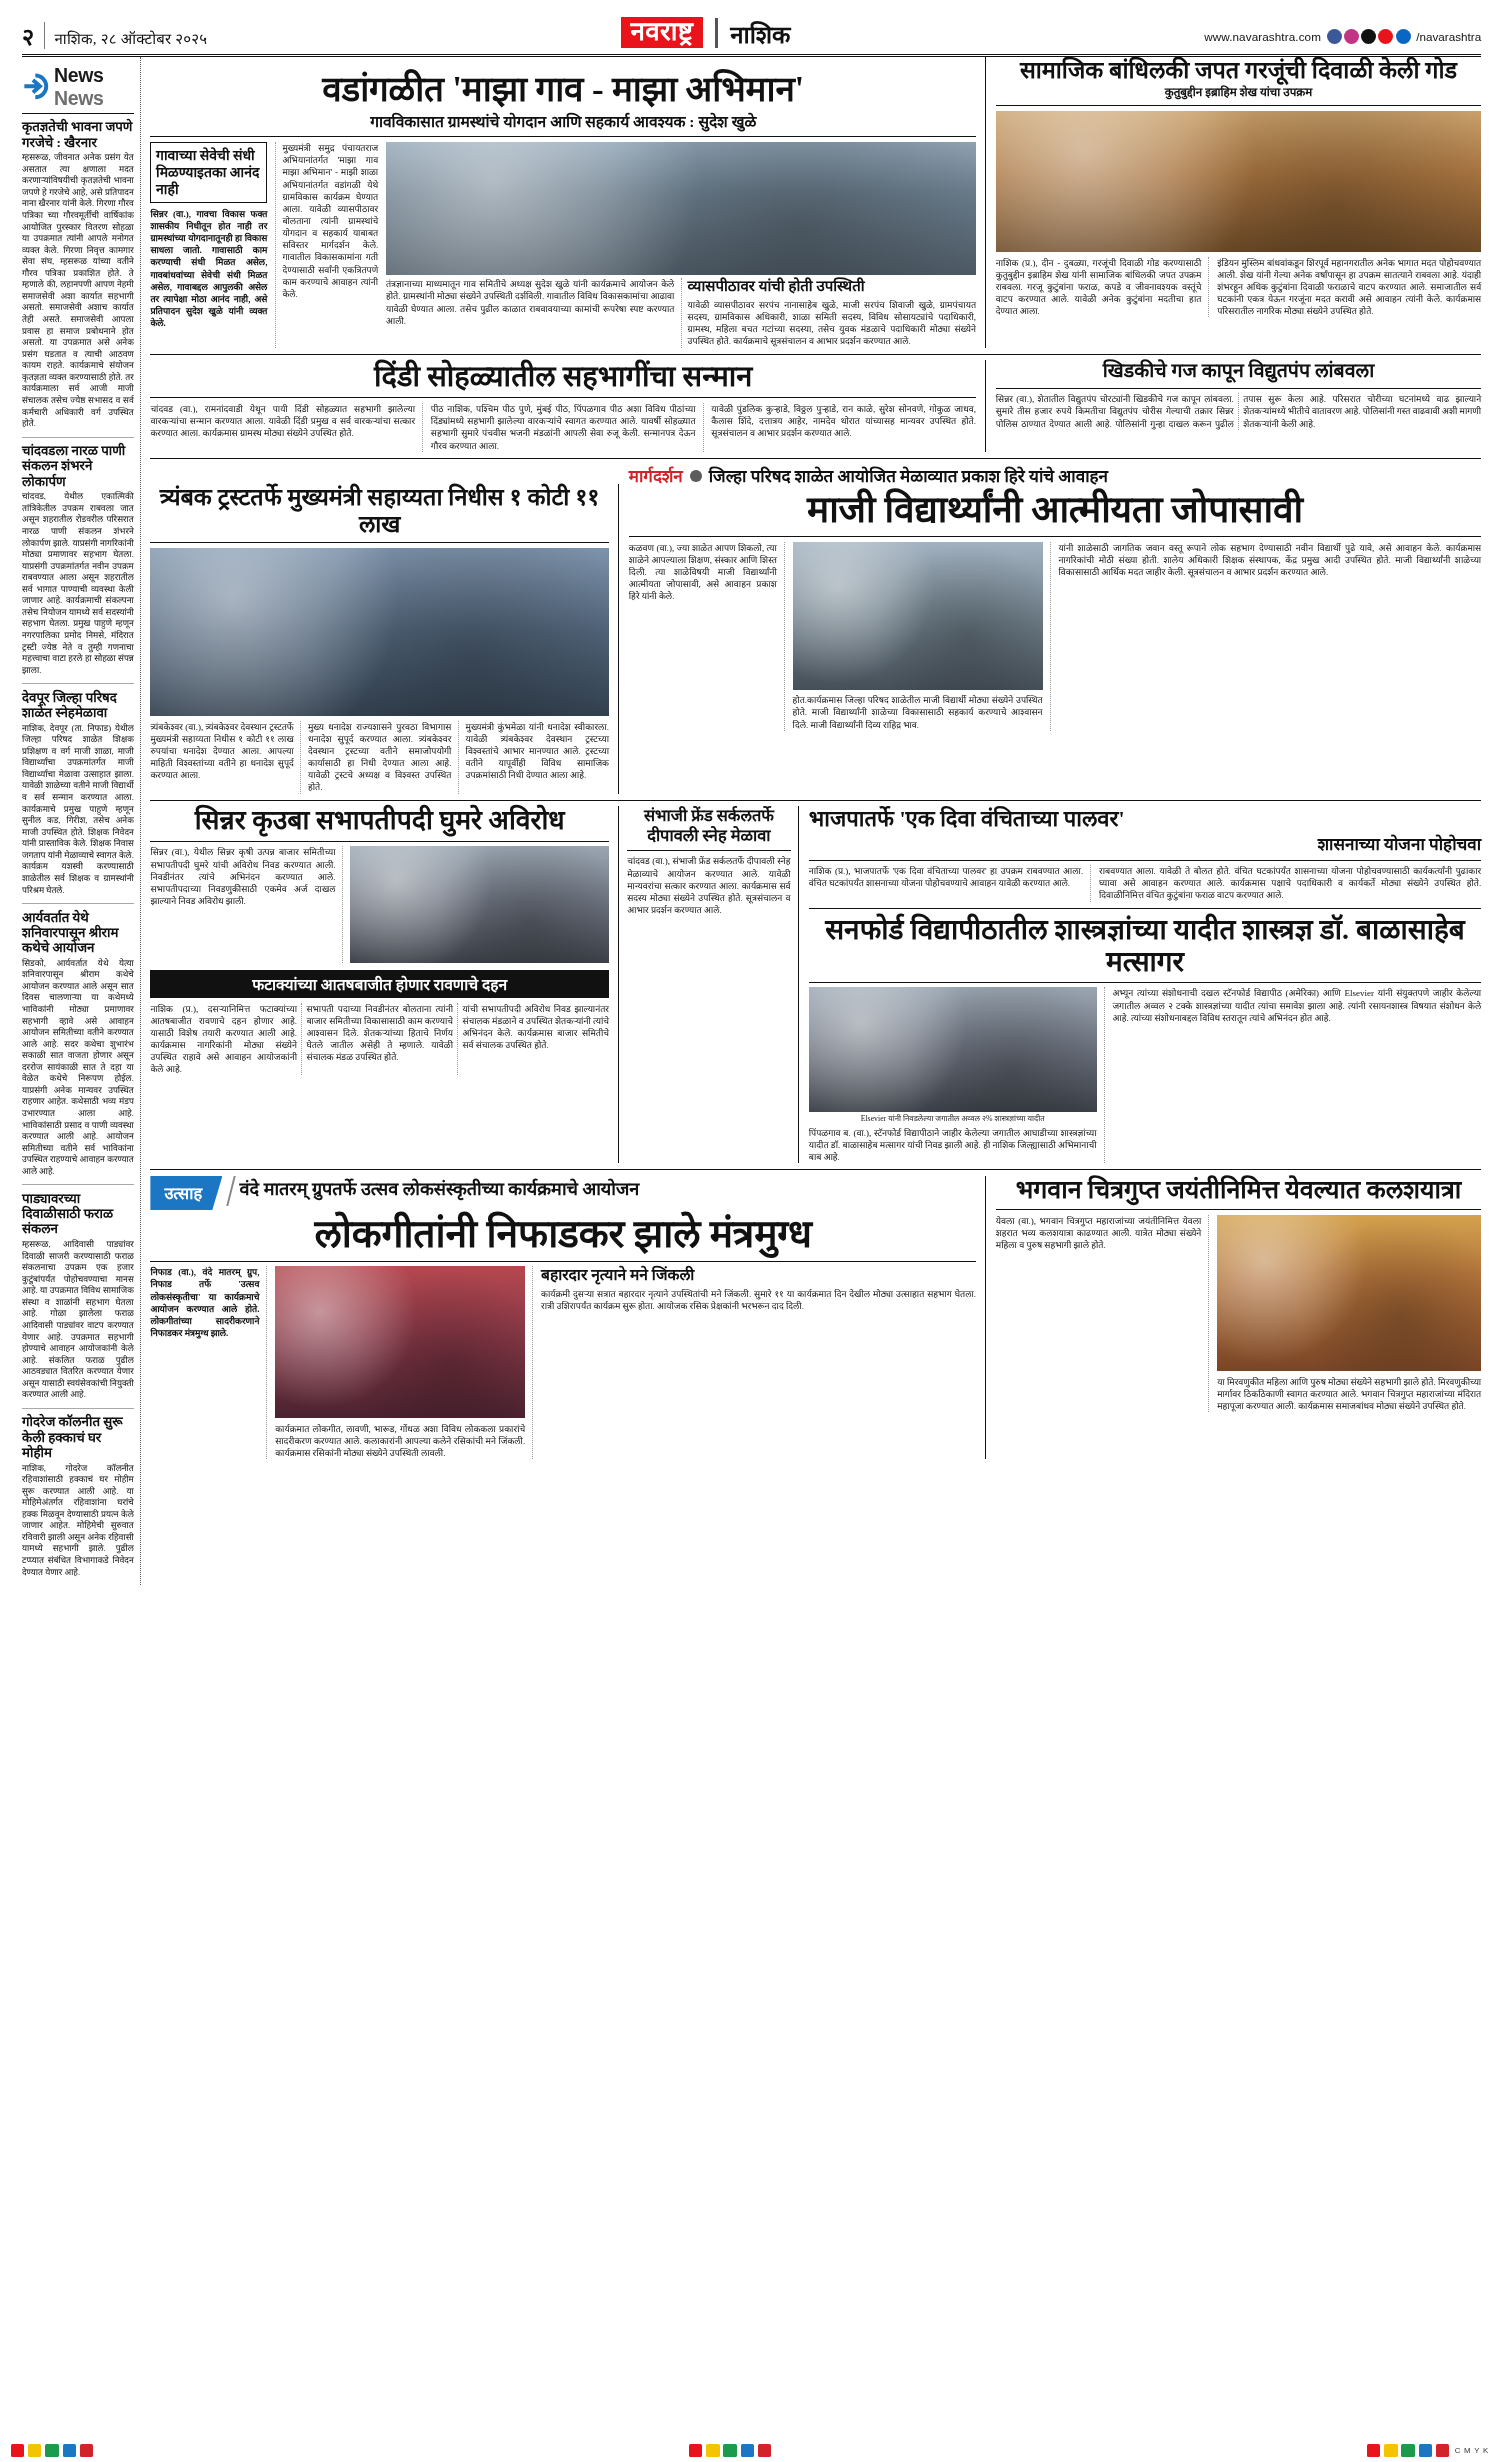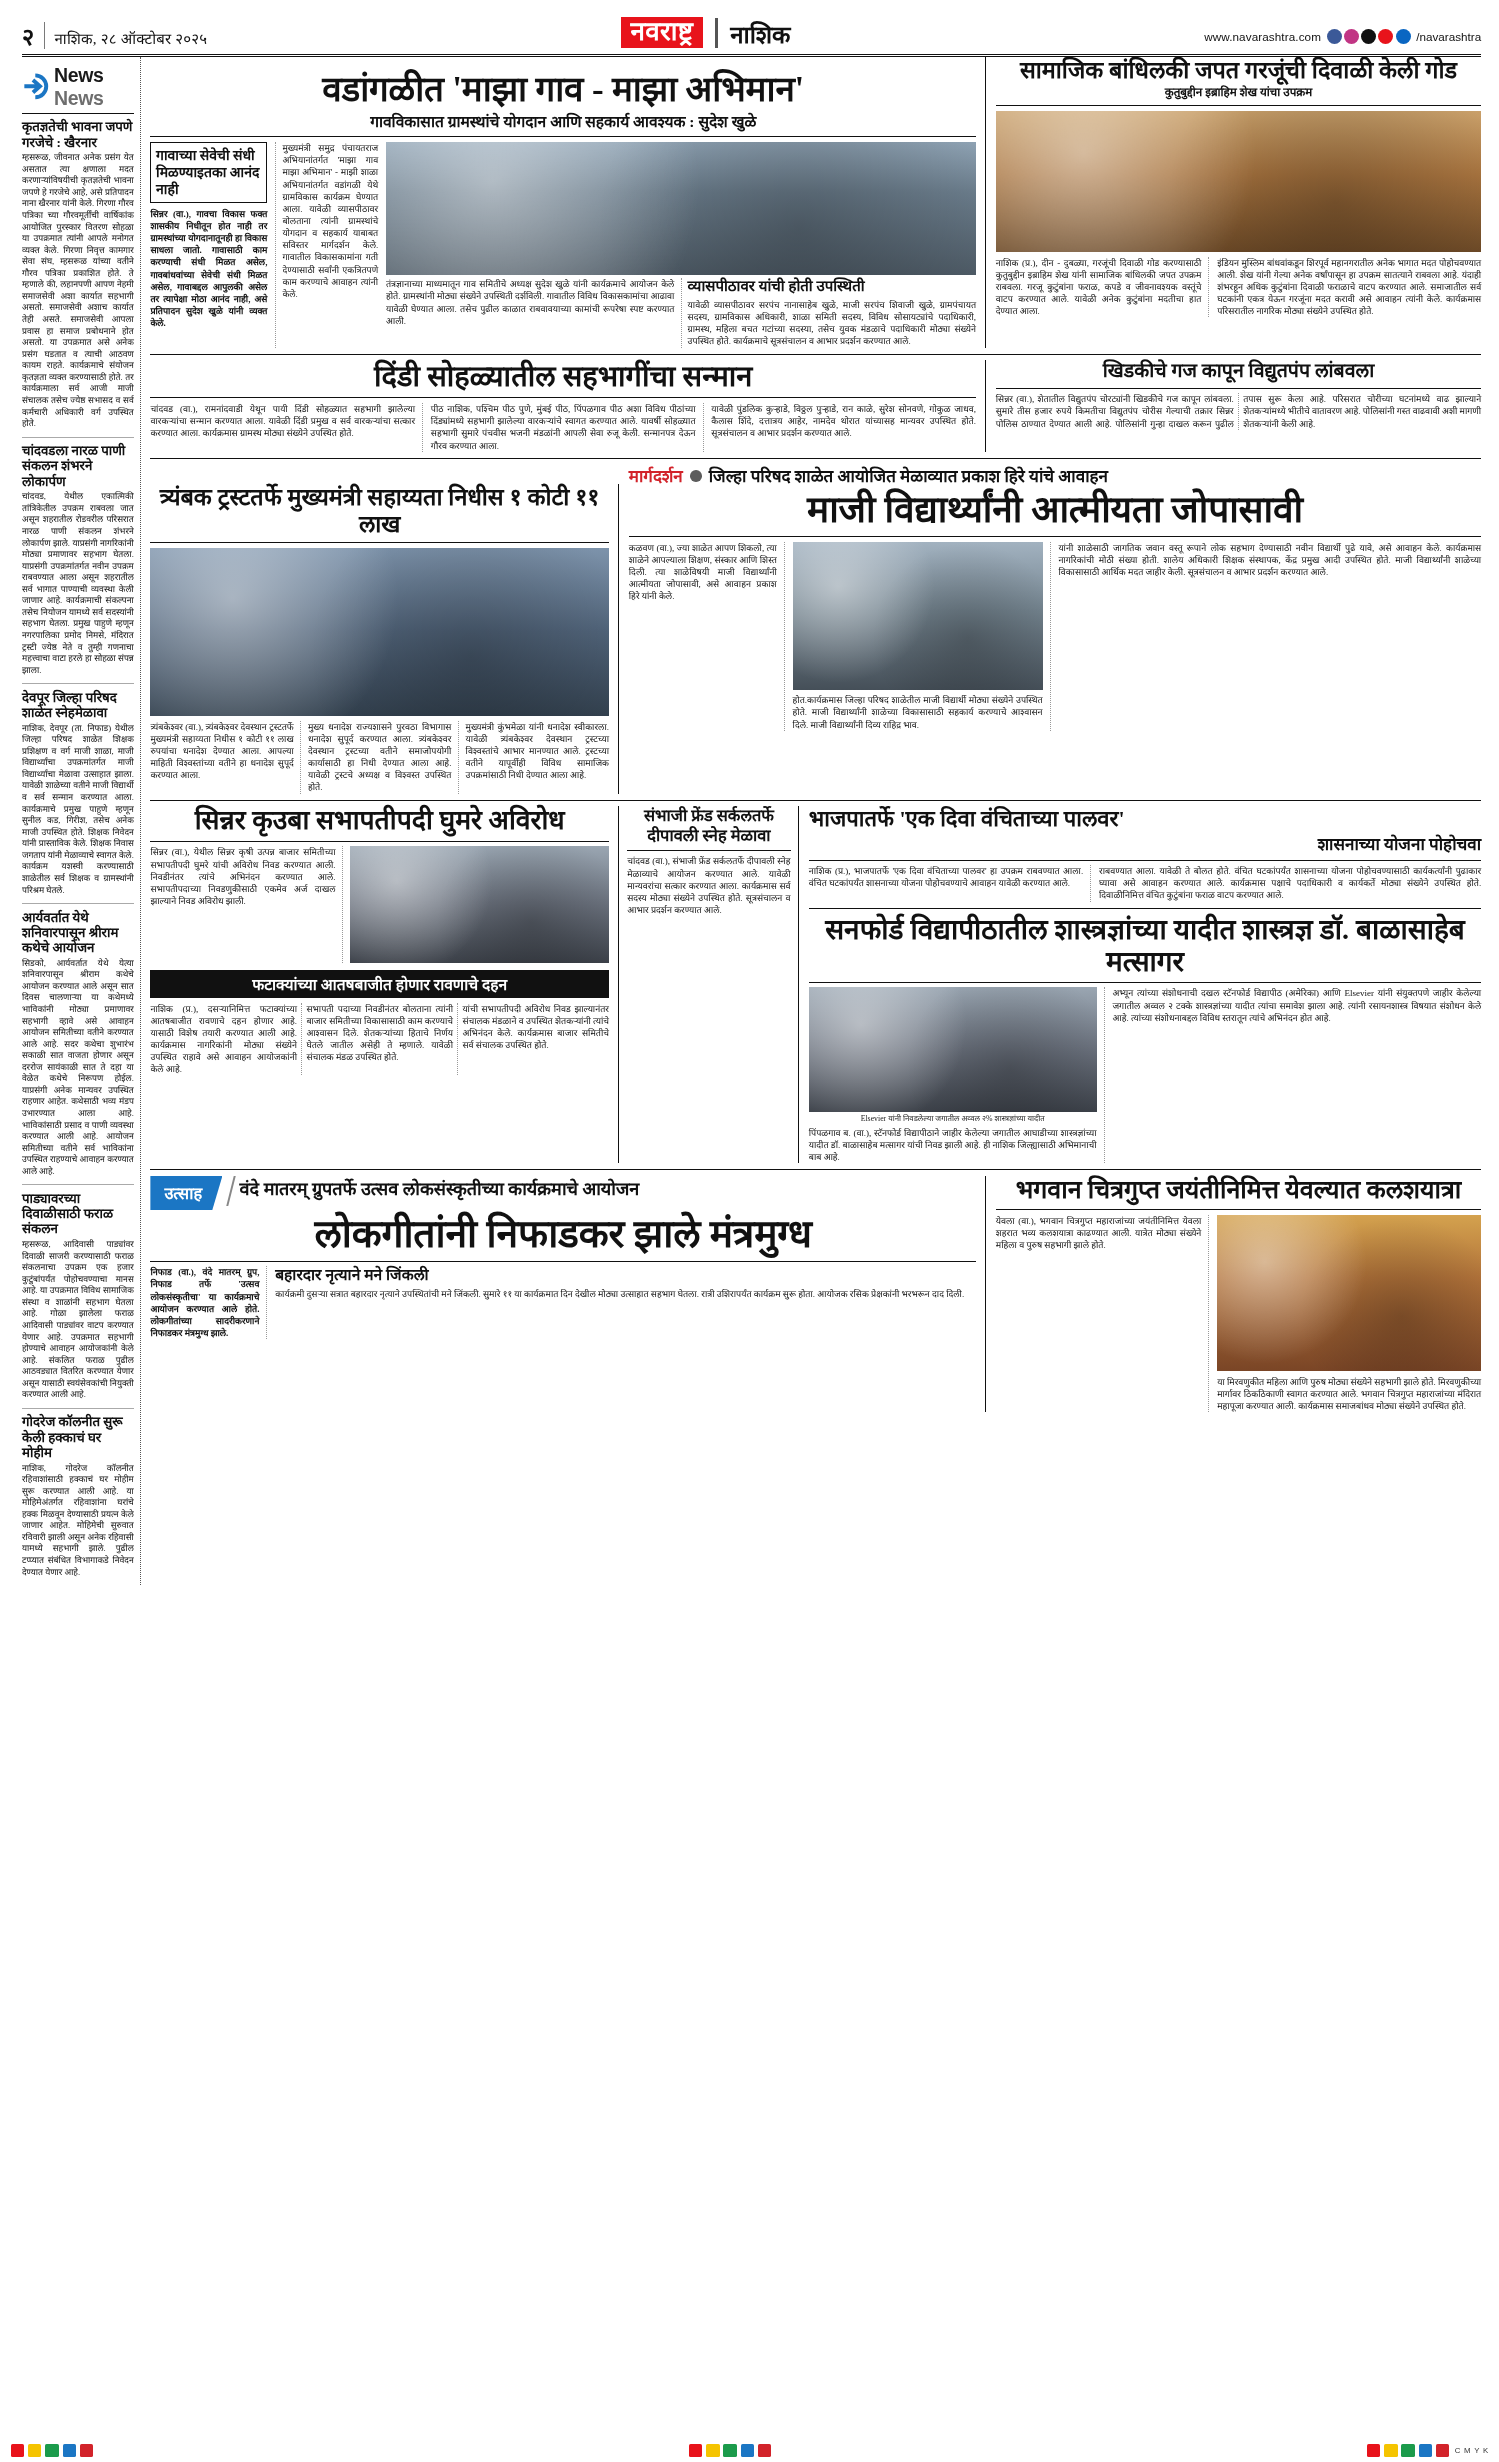--- a/index.html
+++ b/index.html
@@ -355,20 +355,24 @@
             <span class="flaglabel">उत्साह</span>
             <span class="flag-slash"></span>
             <span class="flagtext">वंदे मातरम् ग्रुपतर्फे उत्सव लोकसंस्कृतीच्या कार्यक्रमाचे आयोजन</span>
           </div>
           <div class="hl-xxl" style="font-size:39px;margin-top:3.1px;">लोकगीतांनी निफाडकर झाले मंत्रमुग्ध</div>
           <div class="hr-thin"></div>
           <div class="row" style="gap:7.8px;">
             <div style="flex:0 0 117px;border-right:0.8px dotted #999;padding-right:7px;">
               <div class="body-txt lead">निफाड (वा.), वंदे मातरम् ग्रुप, निफाड तर्फे 'उत्सव लोकसंस्कृतीचा' या कार्यक्रमाचे आयोजन करण्यात आले होते. लोकगीतांच्या सादरीकरणाने निफाडकर मंत्रमुग्ध झाले.</div>
             </div>
+            <div style="flex:0 0 258px;border-right:0.8px dotted #999;padding-right:7px;">
+              <div class="photo ph-stage" style="height:152px;width:100%;"></div>
+              <div class="body-txt mt6">कार्यक्रमात लोकगीत, लावणी, भारूड, गोंधळ अशा विविध लोककला प्रकारांचे सादरीकरण करण्यात आले. कलाकारांनी आपल्या कलेने रसिकांची मने जिंकली. कार्यक्रमास रसिकांनी मोठ्या संख्येने उपस्थिती लावली.</div>
+            </div>
             <div style="flex:1;">
               <div class="hl-sm" style="text-align:left;font-size:15.6px;">बहारदार नृत्याने मने जिंकली</div>
               <div class="body-txt mt4">कार्यक्रमी दुसऱ्या सत्रात बहारदार नृत्याने उपस्थितांची मने जिंकली. सुमारे ११ या कार्यक्रमात दिन देखील मोठ्या उत्साहात सहभाग घेतला. रात्री उशिरापर्यंत कार्यक्रम सुरू होता. आयोजक रसिक प्रेक्षकांनी भरभरून दाद दिली.</div>
             </div>
           </div>
         </div>
 
         <div style="flex:1;padding-left:9.4px;">
           <div class="hl-lg" style="font-size:25px;">भगवान चित्रगुप्त जयंतीनिमित्त येवल्यात कलशयात्रा</div>
           <div class="hr-thin"></div>

